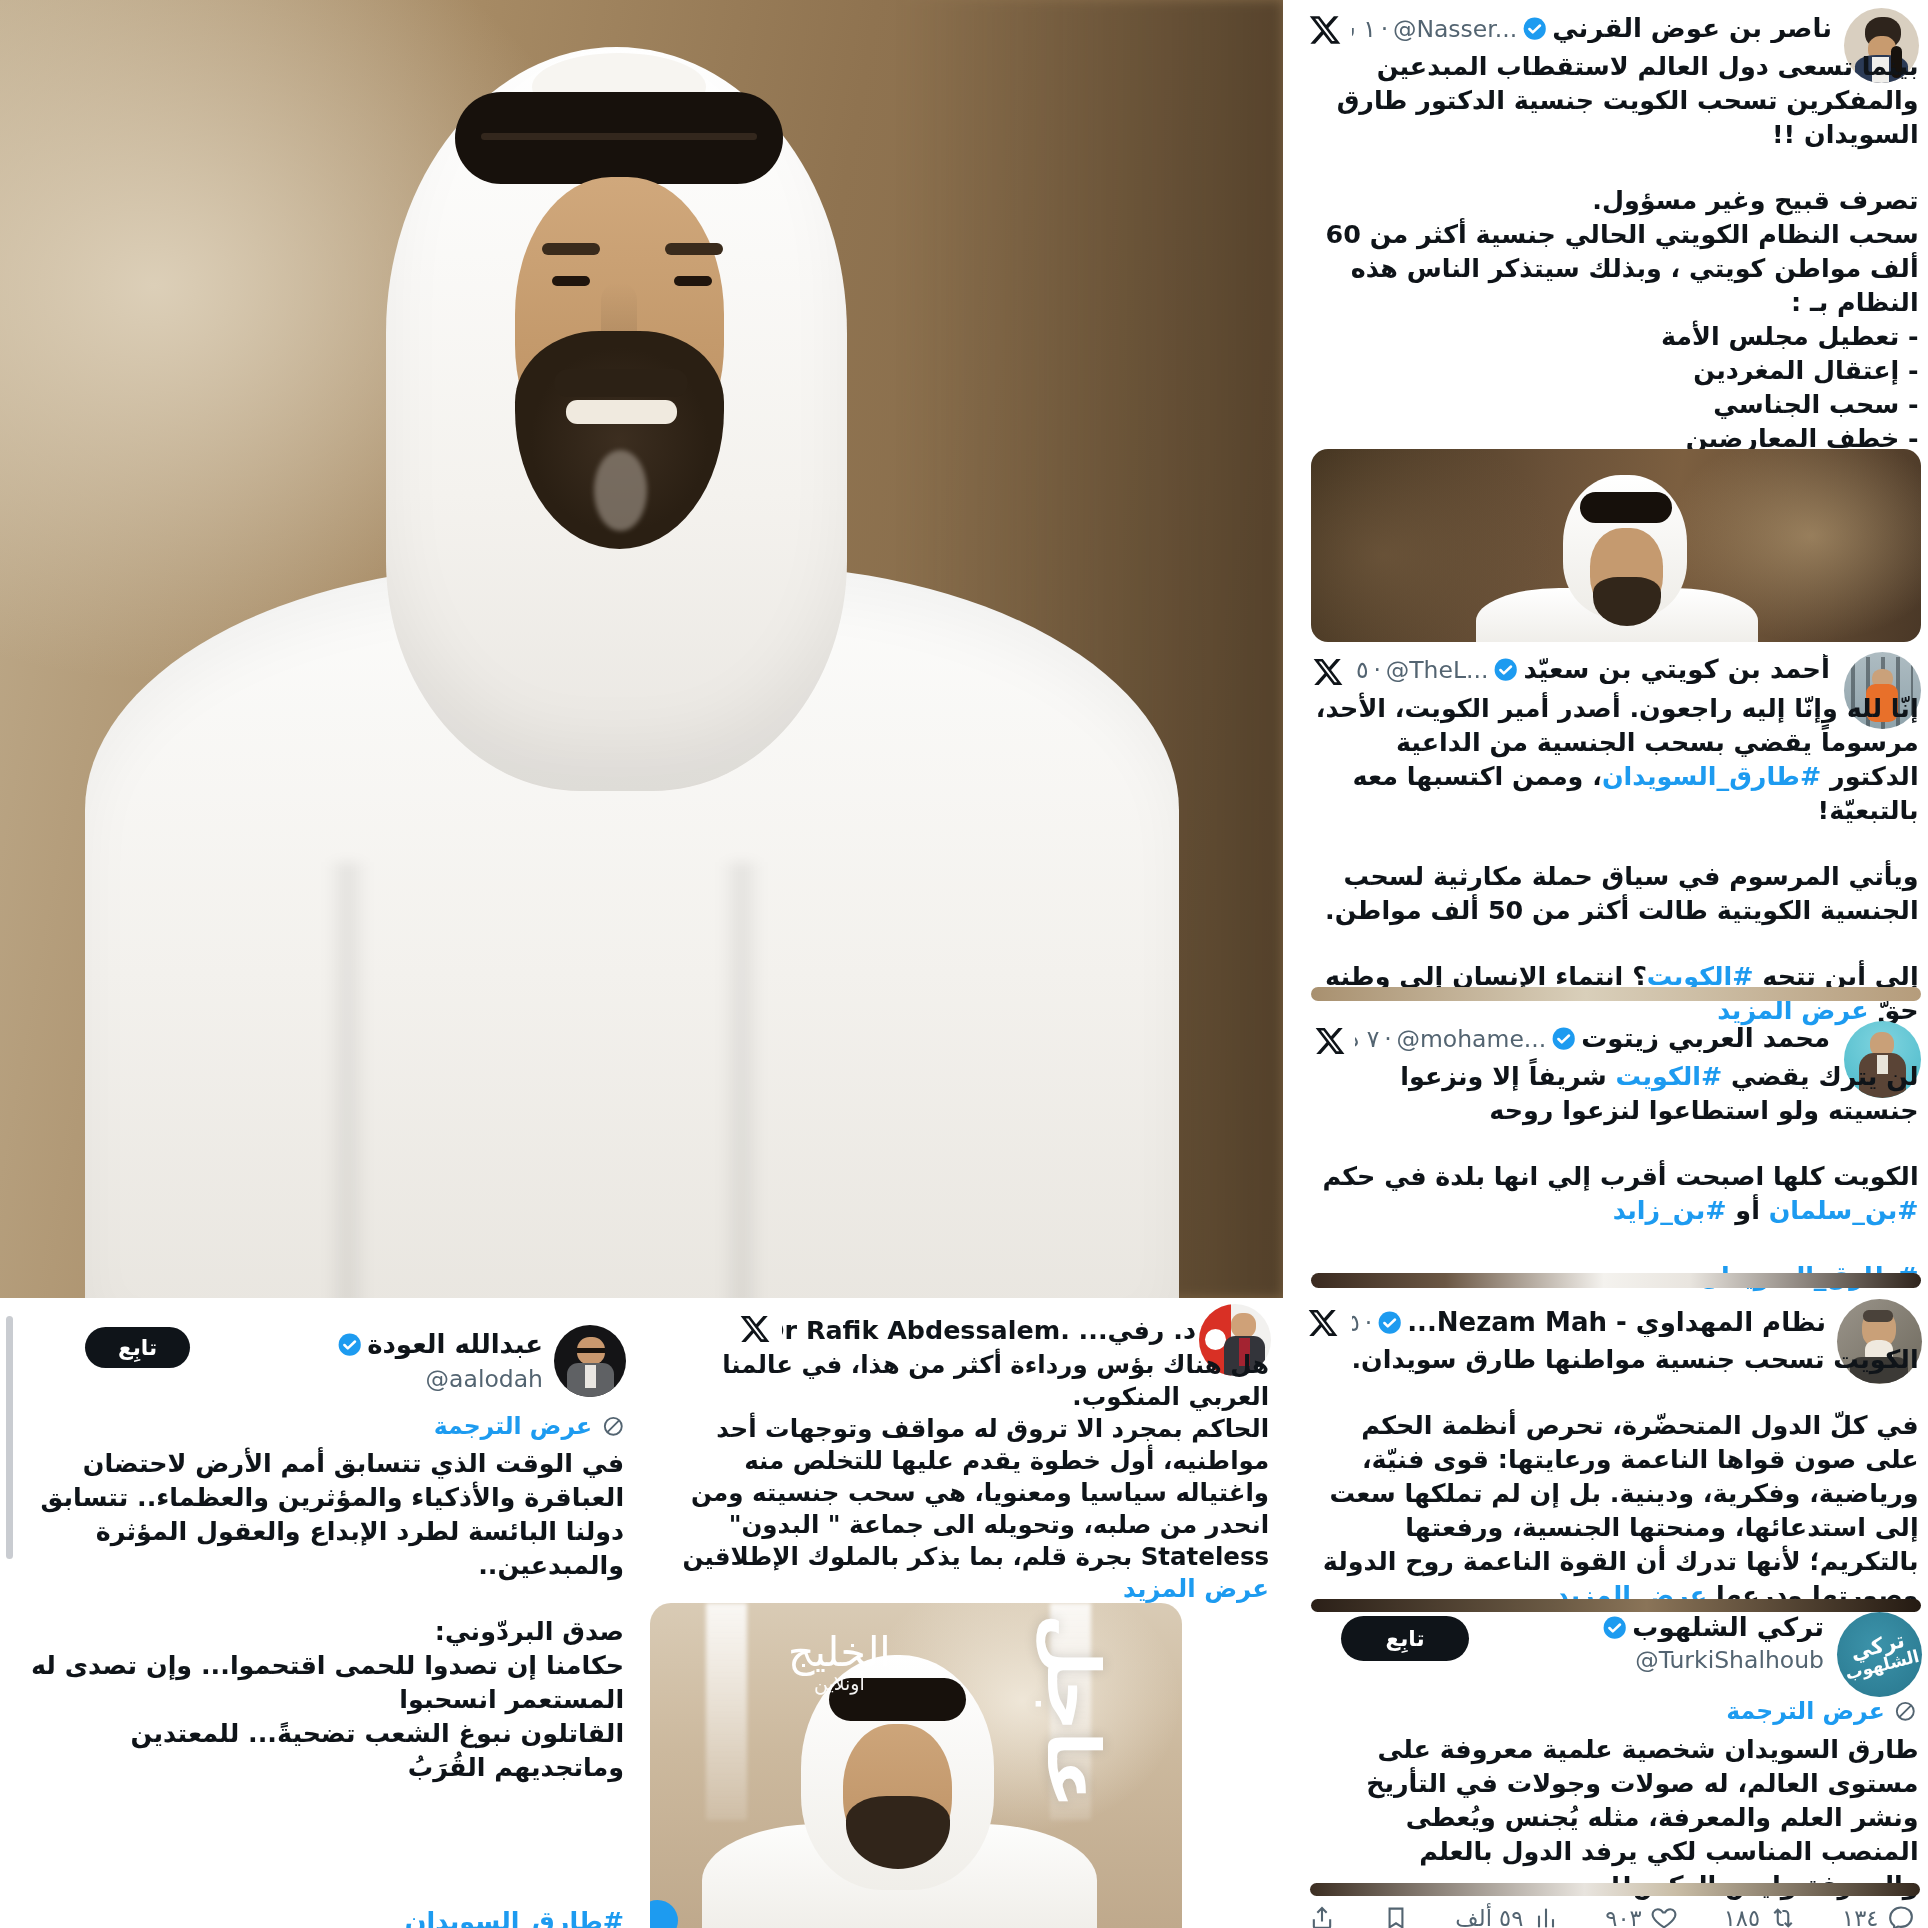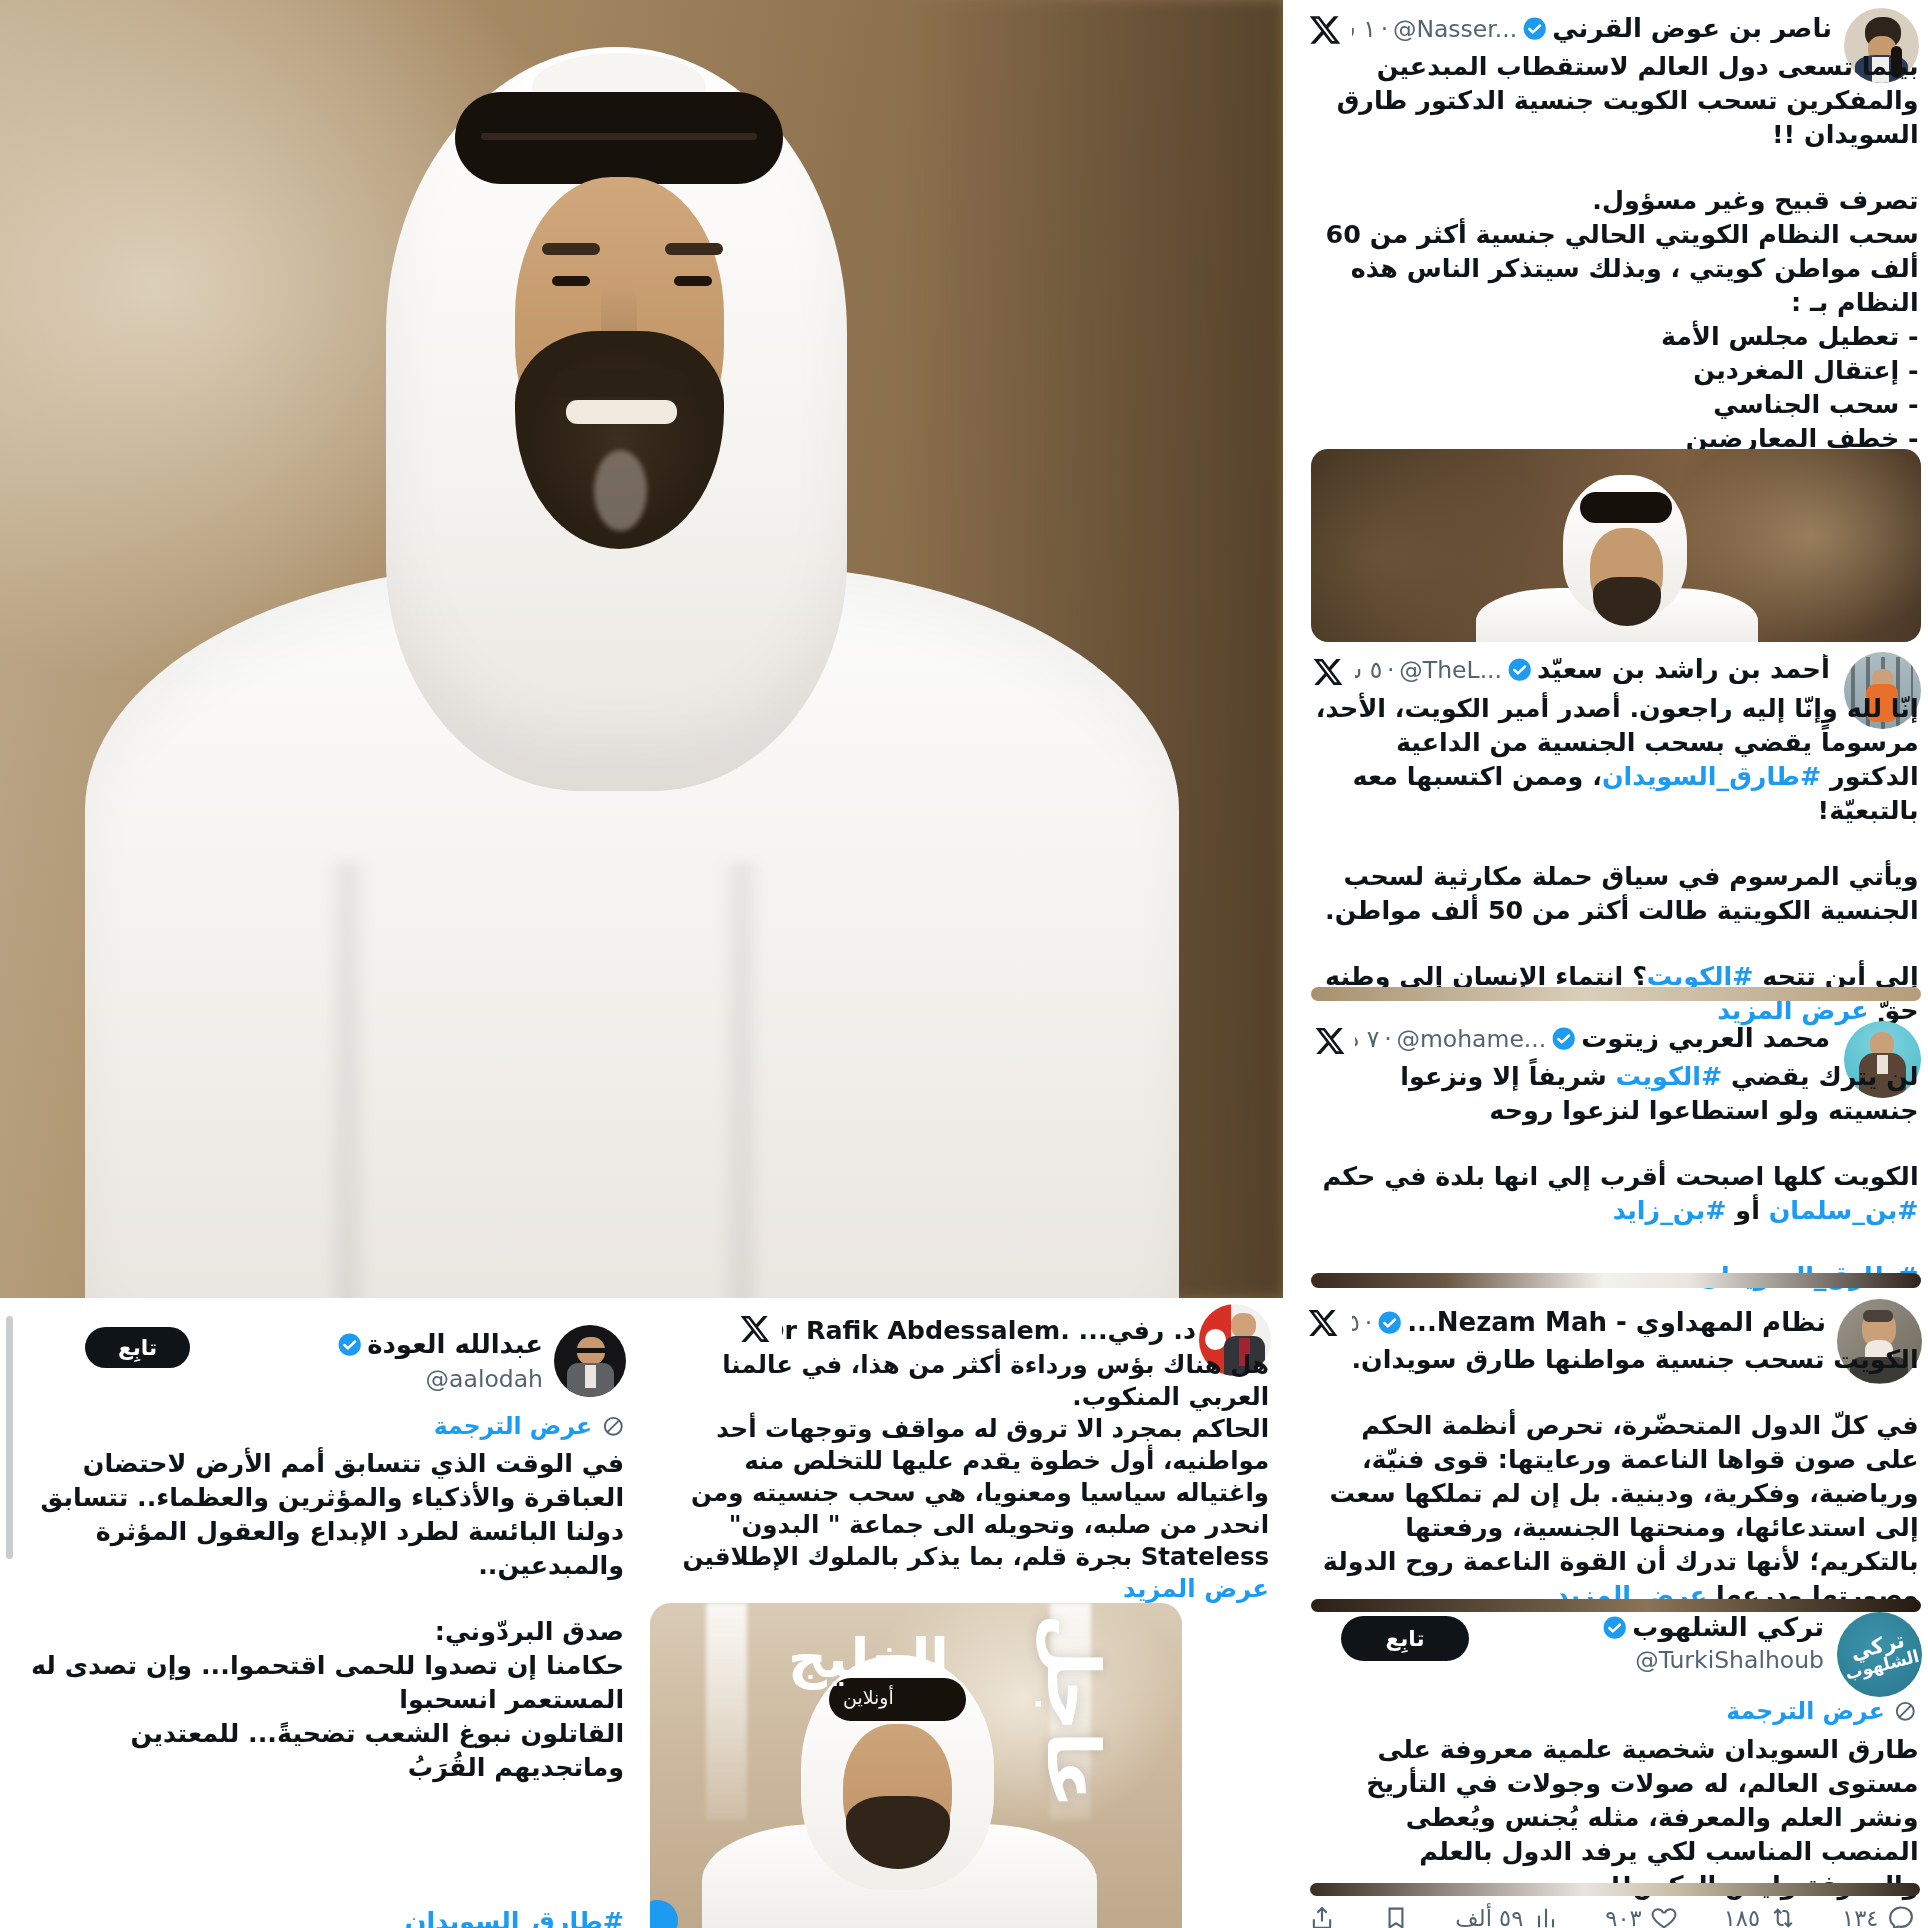--- a/index.html
+++ b/index.html
@@ -75,21 +75,21 @@
       background:
         radial-gradient(226px 188px at 70% 30%, rgba(246,240,228,.8), rgba(246,240,228,0) 70%),
         linear-gradient(180deg,#d9cbb5 0%,#ccb99e 45%,#bfa98c 100%);}
   .e2-bar{position:absolute;top:0;width:41px;height:217px;background:linear-gradient(180deg,rgba(255,255,255,.85),rgba(255,255,255,.15));filter:blur(1.9px);}
   .e2-body{position:absolute;left:52px;top:221px;width:395px;height:113px;background:linear-gradient(180deg,#fdfdfc,#efede8);border-radius:45% 45% 0 0/85px;}
   .e2-head{position:absolute;left:151px;top:52px;width:193px;height:235px;background:linear-gradient(180deg,#ffffff,#f0eee9);border-radius:94px 94px 81px 81px/113px 113px 94px 94px;}
   .e2-agal{position:absolute;left:179px;top:75px;width:137px;height:43px;background:#17110c;border-radius:22.6px;}
   .e2-face{position:absolute;left:193px;top:121px;width:109px;height:137px;background:linear-gradient(180deg,#cda57a,#bd9164);border-radius:46%;}
   .e2-beard{position:absolute;left:196px;top:193px;width:104px;height:73px;background:#31251a;border-radius:42% 42% 54% 54%/36% 36% 66% 66%;}
   .e2-brand{position:absolute;left:138px;top:28px;color:#fff;text-align:center;line-height:1.05;}
-  .e2-brand .b1{font-size:54px;font-weight:700;}
+  .e2-brand .b1{font-size:41px;font-weight:400;}
   .e2-brand .b2{font-size:19px;font-weight:400;opacity:.95;}
   .e2-mark{position:absolute;left:367px;top:9.4px;width:113px;height:198px;color:#fff;font-size:73px;font-weight:700;
       transform:rotate(90deg);transform-origin:center;display:flex;align-items:center;justify-content:center;
       text-shadow:0 0 13px rgba(0,0,0,.15);}
   .e2-bird{position:absolute;left:-13px;bottom:-13px;width:41px;height:41px;background:#1d9bf0;border-radius:50%;}
   
   .scrollbar{left:5.6px;top:1316px;width:7.5px;height:243px;background:#c9ccd1;border-radius:3.8px;}
   .check{flex:none;}
 </style>
 </head>
@@ -163,21 +163,21 @@
   <div class="abs" style="left:1299px;top:650px;width:629px;height:337px;">
     <svg class="xlogo" style="left:13px;top:5.6px;" width="32" height="32" viewBox="0 0 24 24">
         <path d="M18.244 2.25h3.308l-7.227 8.26 8.502 11.24H16.17l-5.214-6.817L4.99 21.75H1.68l7.73-8.835L1.254 2.25H8.08l4.713 6.231 5.451-6.231zm-1.161 17.52h1.833L7.084 4.126H5.117l11.966 15.644z"></path>
       </svg>
     <div class="avatar" style="right:7.5px;top:1.9px;width:77px;height:77px;background:linear-gradient(180deg,#aebcc2,#8fa3ab);">
       <div style="position:absolute;left:7.5px;top:5.6px;right:7.5px;bottom:0;background:repeating-linear-gradient(90deg,rgba(40,50,55,.5) 0 3.8px,rgba(40,50,55,0) 3.8px 15px);"></div>
       <div style="position:absolute;left:28px;top:17px;width:21px;height:19px;background:#caa17a;border-radius:45%;"></div>
       <div style="position:absolute;left:22.6px;top:32px;width:32px;height:38px;background:#e8702a;border-radius:9.4px;"></div>
     </div>
     <div class="hdr" style="position:absolute;right:98px;left:56px;top:3.8px;">
-      <span class="name">أحمد بن راشد بن سعيّد</span>
+      <span class="name">أحمد بن كويتي بن سعيّد</span>
       <svg class="check" width="25.4" height="25.4" viewBox="0 0 24 24" style="vertical-align:-4.7px;">
           <circle cx="12" cy="12" r="10.5" fill="#1d9bf0"></circle>
           <path d="M7 12.3l3.2 3.2L17 9" stroke="#fff" stroke-width="2.4" fill="none" stroke-linecap="round" stroke-linejoin="round"></path>
         </svg>
       <span class="meta ltr">@TheL...</span>
       <span class="meta">·</span>
       <span class="meta">٥ س</span>
     </div>
     <div class="body" style="position:absolute;right:9.4px;left:13px;top:41px;">
       <p><span>إنّا لله وإنّا إليه راجعون. أصدر أمير الكويت، الأحد، مرسوماً يقضي بسحب  الجنسية من الداعية الدكتور </span><span class="link">#طارق_السويدان</span><span>، وممن اكتسبها معه بالتبعيّة!</span></p>

